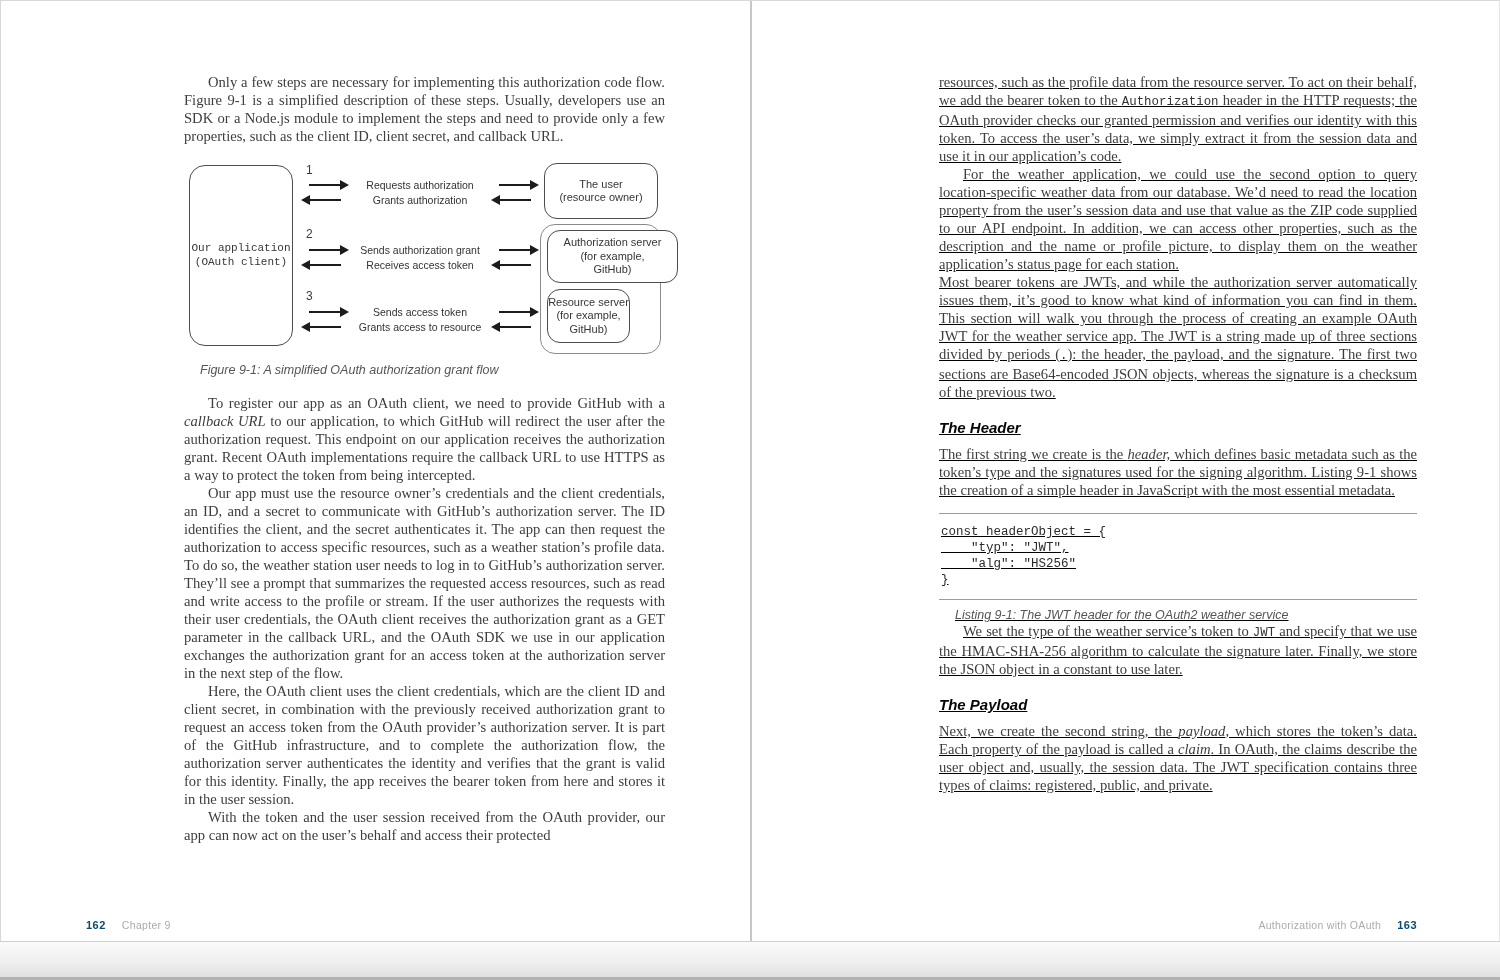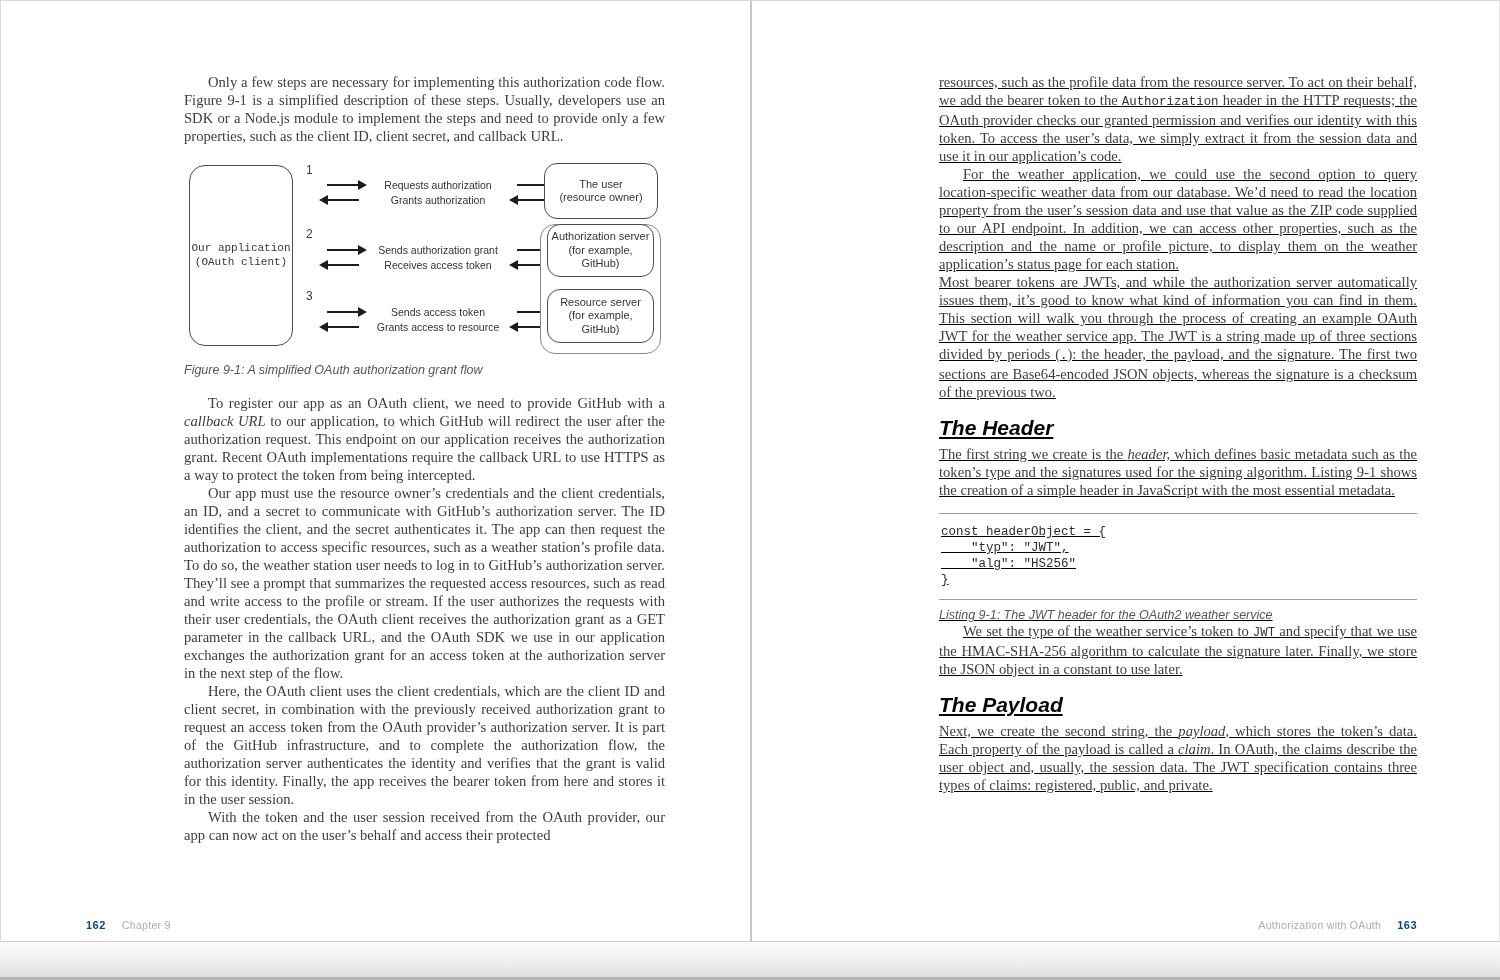--- a/index.html
+++ b/index.html
@@ -34,50 +34,50 @@
     position:absolute;box-sizing:border-box;border:1.5px solid #4c4c4c;border-radius:13px;
     display:flex;align-items:center;justify-content:center;text-align:center;
     font-size:11px;line-height:13.5px;color:#363636;white-space:pre-line;background:#fff;
   }
   .app-box{left:5px;top:0;width:104px;height:181px;border-radius:16px;font-family:Liberation Mono, monospace;}
   .user-box{left:360px;top:-2px;width:114px;height:56px;}
   .gh-outer{
     position:absolute;left:356px;top:59px;width:121px;height:130px;box-sizing:border-box;
     border:1.2px solid #8a8a8a;border-radius:15px;background:#fff;
   }
-  .auth-box{left:363px;top:59px;width:107px;height:53px;}
-  .res-box{left:363px;top:124px;width:107px;height:54px;}
+  .auth-box{left:363px;top:65px;width:131px;height:53px;}
+  .res-box{left:363px;top:124px;width:83px;height:54px;}
   .step-num{position:absolute;left:122px;font-size:12px;color:#3a3a3a;}
   .n1{top:-2px;} .n2{top:62px;} .n3{top:124px;}
-  .flow-row{position:absolute;left:143px;width:222px;}
+  .flow-row{position:absolute;left:125px;width:222px;}
   .r1{top:12px;} .r2{top:77px;} .r3{top:139px;}
   .flow-line{display:flex;align-items:center;justify-content:space-between;height:15px;gap:4px;}
   .flow-label{flex:1;text-align:center;font-size:10.5px;color:#333;white-space:nowrap;}
   .arrow{position:relative;width:32px;height:2px;background:#1c1c1c;flex:none;}
   .arrow.right::after{
     content:"";position:absolute;right:-8px;top:-4px;width:0;height:0;
     border-left:9px solid #1c1c1c;border-top:5px solid transparent;border-bottom:5px solid transparent;
   }
   .arrow.left::after{
     content:"";position:absolute;left:-8px;top:-4px;width:0;height:0;
     border-right:9px solid #1c1c1c;border-top:5px solid transparent;border-bottom:5px solid transparent;
   }
   .fig-caption,.listing-caption{
     font-family:"Liberation Sans", sans-serif;font-style:italic;font-size:12.5px;
-    color:#555;margin:8px 0 0 0;
+    color:#555;margin:8px 0 0 16px;
   }
 
   
   h1.a-head{
     font-family:"Liberation Sans", sans-serif;font-weight:bold;font-size:18.5px;line-height:22px;
     color:#050505;margin:23px 0 13px -74px;letter-spacing:0.2px;
   }
   h2.b-head{
     font-family:"Liberation Sans", sans-serif;font-weight:bold;font-style:italic;
-    font-size:21px;line-height:19px;color:#050505;margin:17px 0 8px 0;
+    font-size:15px;line-height:19px;color:#050505;margin:17px 0 8px 0;
   }
   .listing{
     border-top:1px solid #9c9c9c;border-bottom:1px solid #9c9c9c;
     padding:10px 0 11px 2px;margin:14px 0 0 0;
   }
   .listing pre{
     margin:0;font-family:"Liberation Mono", monospace;font-size:12.5px;line-height:16px;
     color:#2a2a2a;white-space:pre;
   }
   .sp-above{margin-top:12px;}

